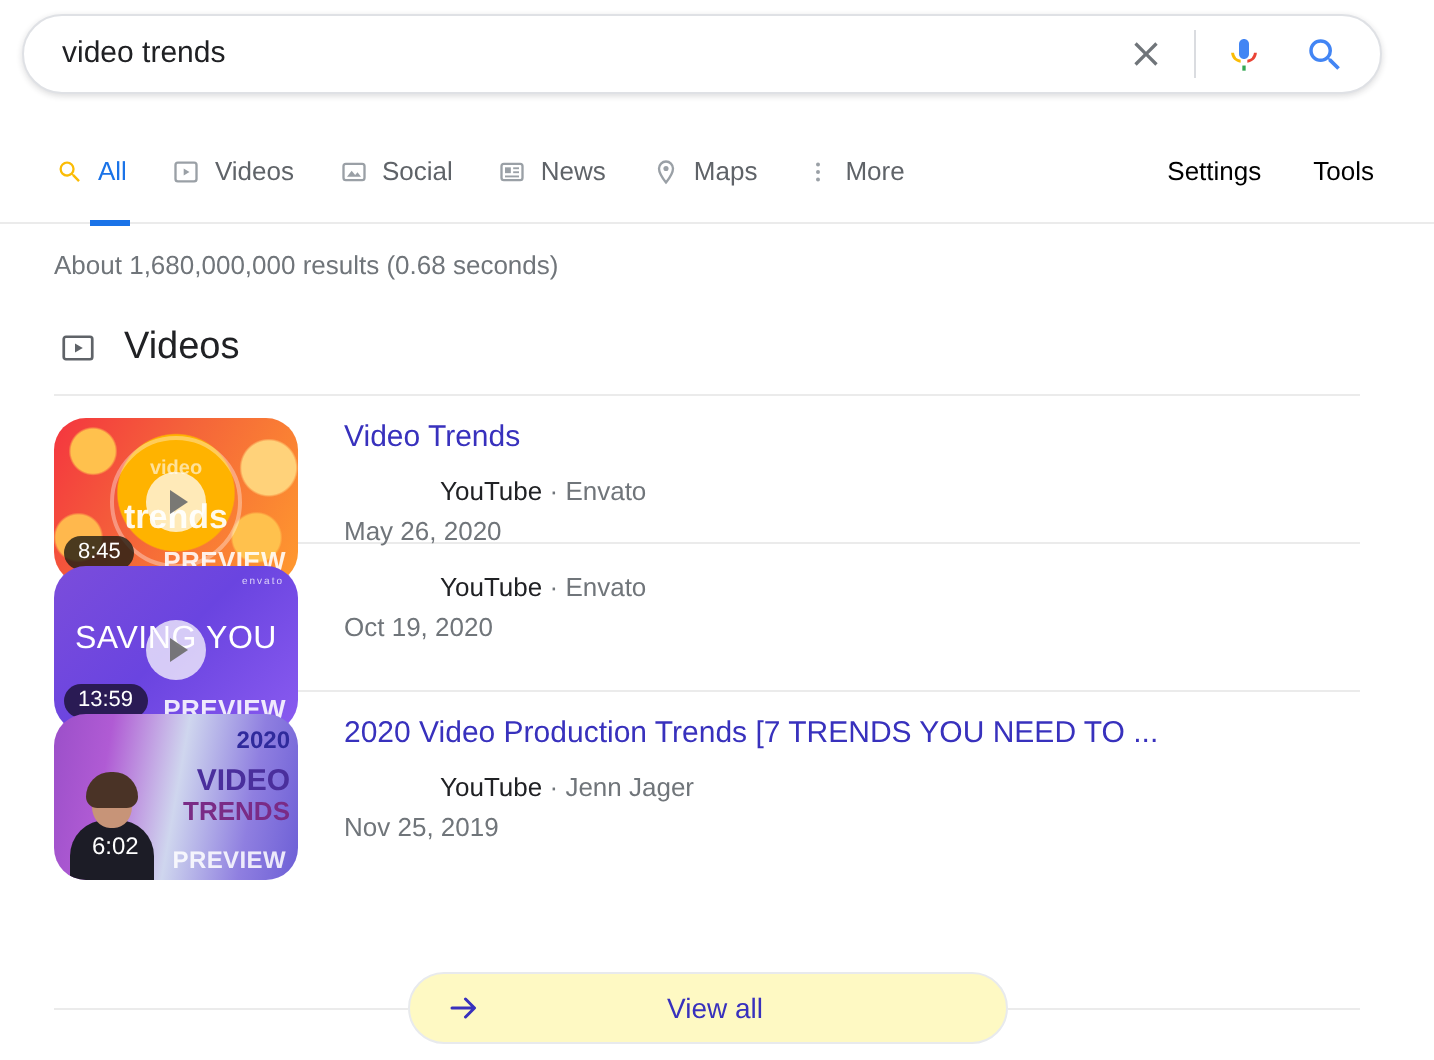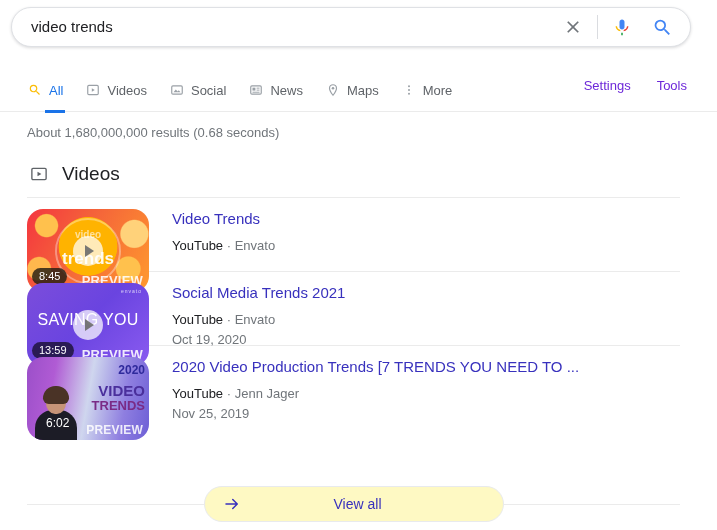--- a/index.html
+++ b/index.html
@@ -87,21 +87,21 @@
     position: relative;
     height: 100%;
     display: flex;
     align-items: flex-start;
     padding-left: 27px;
     padding-top: 10px;
     box-sizing: border-box;
   }
   .nav-tab {
     display: flex;
-    align-items: center;
+    align-items: flex-start;
     gap: 6px;
     font-size: 13px;
     color: #5f6368;
     margin-right: 22px;
     cursor: pointer;
     height: 24px;
     position: relative;
     white-space: nowrap;
   }
   .nav-tab.active { color: #1a73e8; }
@@ -122,21 +122,21 @@
   }
   .nav-right {
     margin-left: auto;
     display: flex;
     align-items: center;
     padding-right: 30px;
     gap: 26px;
   }
   .nav-right-item {
     font-size: 13px;
-    color: #6d28d9;
+    color: #000000;
     cursor: pointer;
   }
 
   
   .result-stats {
     position: absolute;
     left: 27px;
     top: 125px;
     font-size: 13px;
     color: #70757a;
@@ -345,20 +345,21 @@
     margin-bottom: 8px;
   }
   .vmeta {
     font-size: 13px;
     color: #70757a;
     line-height: 20px;
   }
   .vmeta .src {
     color: #202124;
     font-weight: 500;
+    margin-left: 48px;
   }
   .vdate {
     font-size: 13px;
     color: #70757a;
     line-height: 20px;
   }
 
   
   .viewall-wrap {
     position: absolute;
@@ -527,35 +528,35 @@
       <div class="duration">8:45</div>
       <div class="preview-tag">PREVIEW</div>
     </div>
     <div class="vinfo">
       <a class="vtitle" href="#">Video Trends</a>
       <div class="vmeta">
         <span class="src">YouTube</span>
         <span>·</span>
         <span>Envato</span>
       </div>
+      <div class="vdate">May 26, 2020</div>
     </div>
   </div>
 
   <div class="divider"></div>
 
   <div class="video-row">
     <div class="thumb thumb-2">
       <div class="t2-brand">envato</div>
       <div class="t2-line">SAVING YOU</div>
       <div class="play-circle"></div>
       <div class="duration">13:59</div>
       <div class="preview-tag">PREVIEW</div>
     </div>
     <div class="vinfo">
-      <a class="vtitle" href="#">Social Media Trends 2021</a>
       <div class="vmeta">
         <span class="src">YouTube</span>
         <span>·</span>
         <span>Envato</span>
       </div>
       <div class="vdate">Oct 19, 2020</div>
     </div>
   </div>
 
   <div class="divider"></div>

